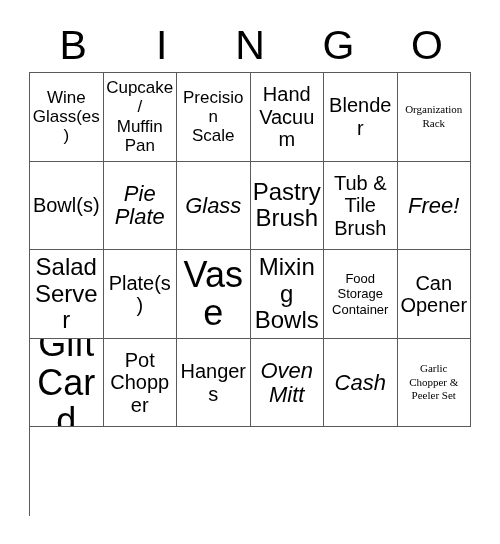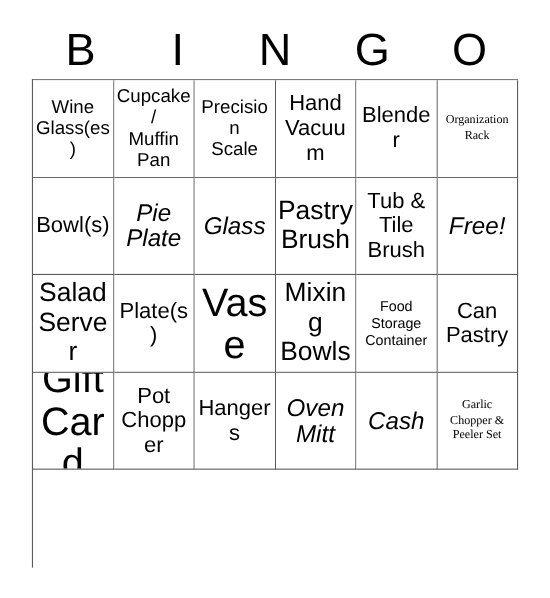--- a/index.html
+++ b/index.html
@@ -166,21 +166,21 @@
         <span class="cell-text">Mixing
 Bowls</span>
       </div>
       <div class="cell fs-xs">
         <span class="cell-text">Food
 Storage
 Container</span>
       </div>
       <div class="cell fs-md">
         <span class="cell-text">Can
-Pastry</span>
+Opener</span>
       </div>
       <div class="cell fs-xxl">
         <span class="cell-text">Gift
 Card</span>
       </div>
       <div class="cell fs-md">
         <span class="cell-text">Pot
 Chopper</span>
       </div>
       <div class="cell fs-md">

